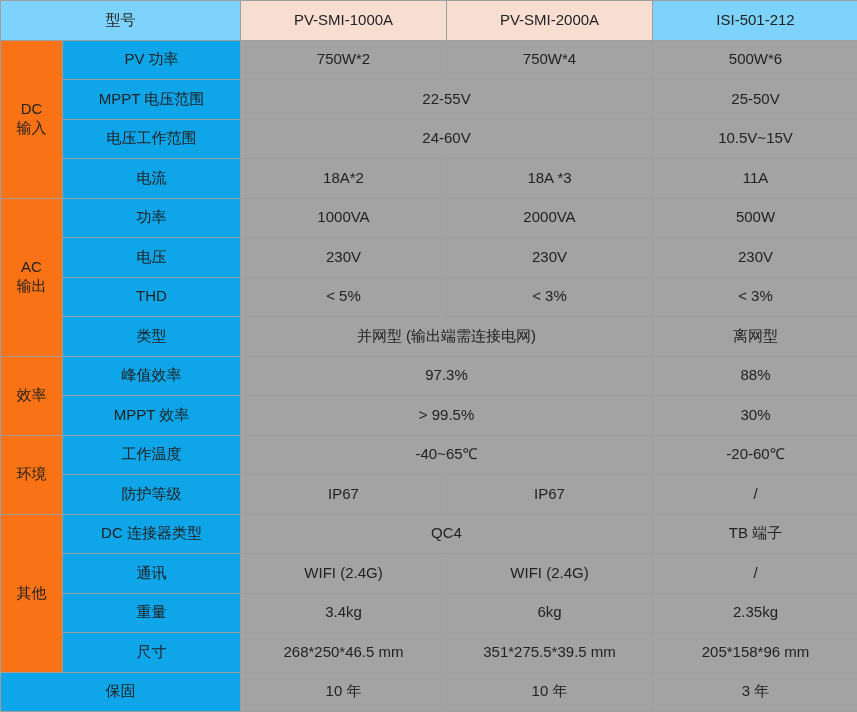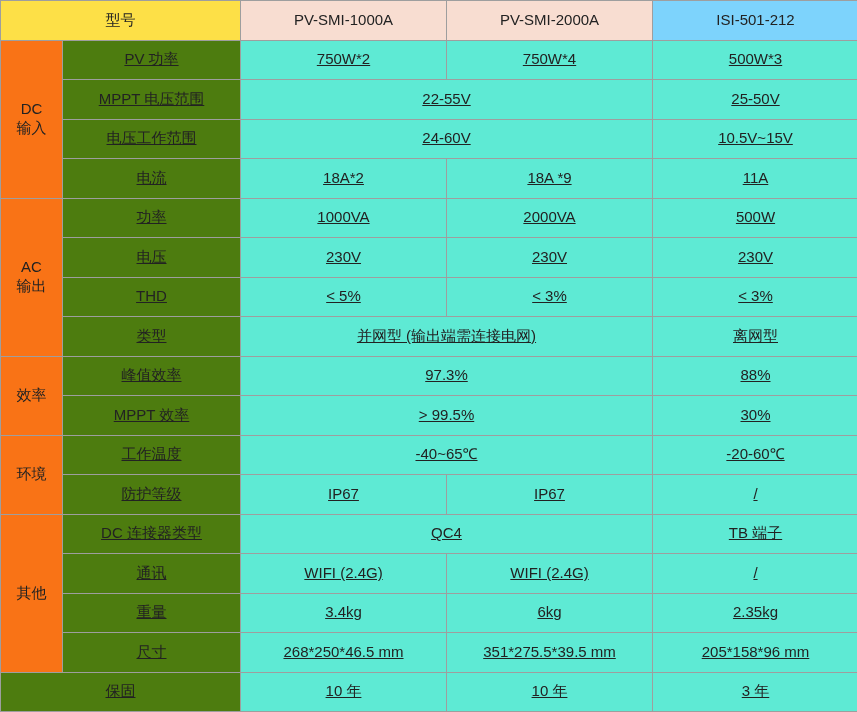--- a/index.html
+++ b/index.html
@@ -34,43 +34,41 @@
   col.c-val   { width: 206px; }
 
   
   td.group {
     background: #f97316;
     font-size: 15px;
     color: #222222;
   }
   
   td.param {
-    background: #4d7c0f;
+    background: #0ea5e9;
     text-align: left;
     padding-left: 14px;
     color: #222222;
-    text-decoration: underline;
   }
   
   td.head-model {
-    background: #fde047;
+    background: #7dd3fc;
     text-align: left;
     padding-left: 14px;
   }
   td.head-a, td.head-b {
     background: #f8ddd1;
     margin-left: 23px;
   }
   td.head-c {
     background: #7dd3fc;
   }
   
   td.val {
-    background: #5eead4;
-    text-decoration: underline;
+    background: #a3a3a3;
   }
   td.blue {
     color: #2f6fb5;
   }
   td.dark {
     color: #222222;
   }
   .nowrap { white-space: nowrap; }
 </style>
 </head>
@@ -94,36 +92,36 @@
     </tr>
 
     <tr>
       <td class="group" rowspan="4">
         <div>DC</div>
         <div>输入</div>
       </td>
       <td class="param">PV 功率</td>
       <td class="val blue">750W*2</td>
       <td class="val blue">750W*4</td>
-      <td class="val dark">500W*3</td>
+      <td class="val dark">500W*6</td>
     </tr>
     <tr>
       <td class="param">MPPT 电压范围</td>
       <td class="val blue" colspan="2">22-55V</td>
       <td class="val dark">25-50V</td>
     </tr>
     <tr>
       <td class="param">电压工作范围</td>
       <td class="val blue" colspan="2">24-60V</td>
       <td class="val dark">10.5V~15V</td>
     </tr>
     <tr>
       <td class="param">电流</td>
       <td class="val blue">18A*2</td>
-      <td class="val blue">18A *9</td>
+      <td class="val blue">18A *3</td>
       <td class="val dark">11A</td>
     </tr>
 
     <tr>
       <td class="group" rowspan="4">
         <div>AC</div>
         <div>输出</div>
       </td>
       <td class="param">功率</td>
       <td class="val blue">1000VA</td>

